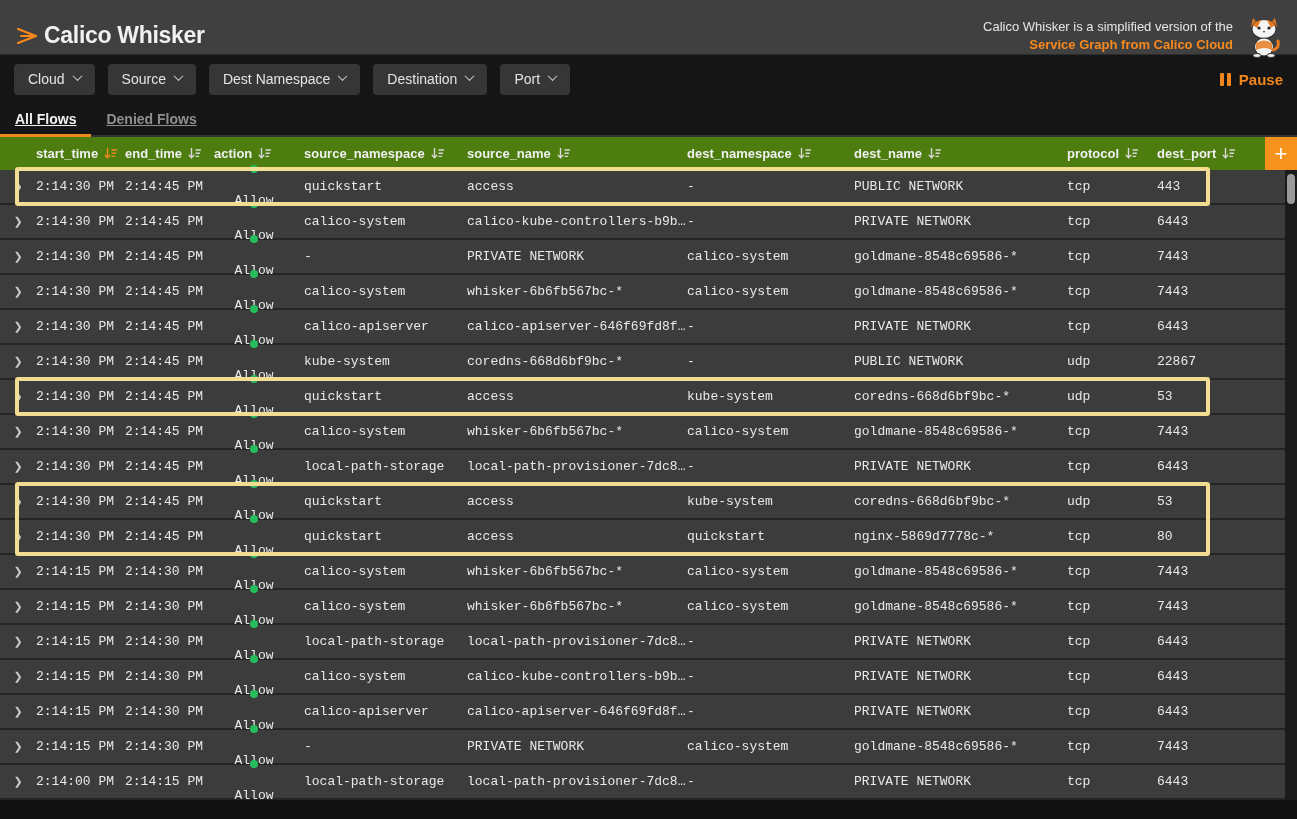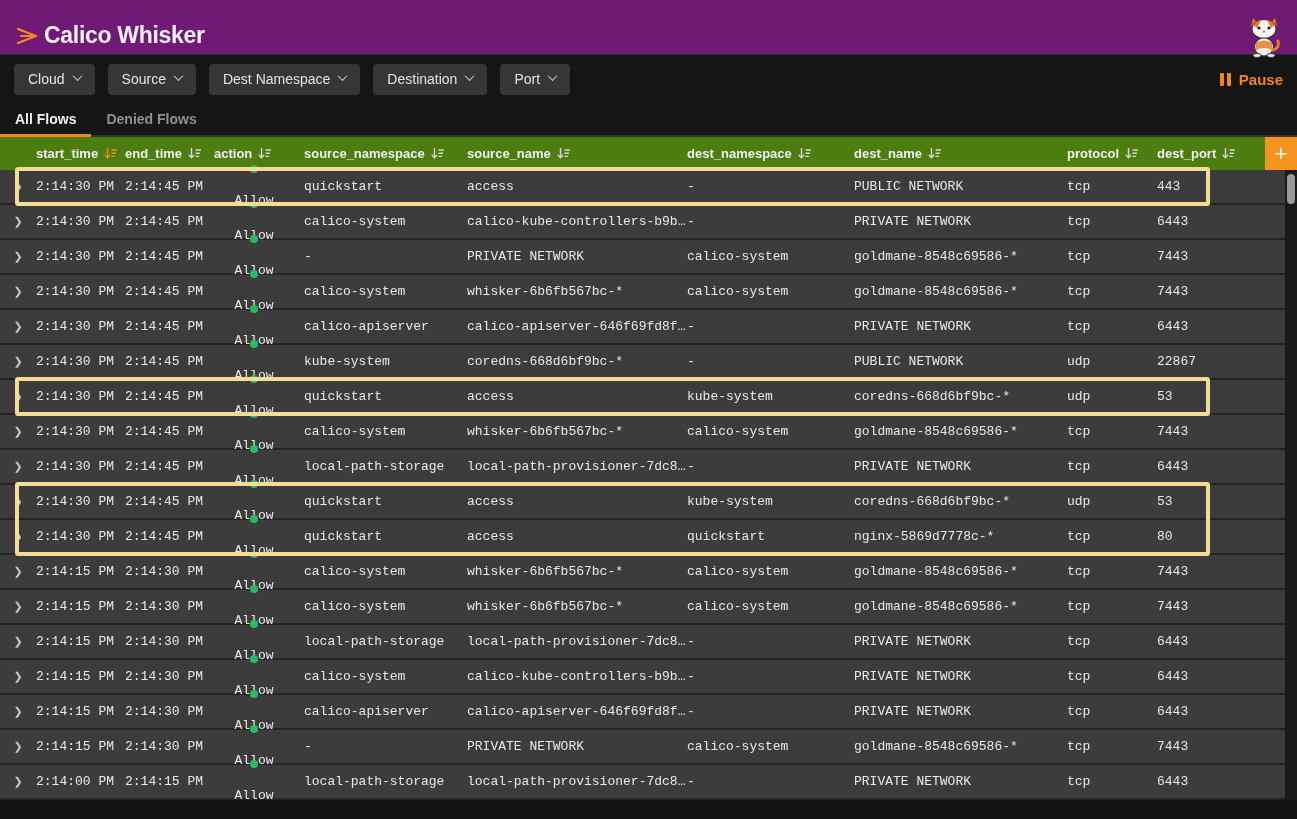--- a/index.html
+++ b/index.html
@@ -1,20 +1,20 @@
 <!DOCTYPE html>
 <html><head>
 <meta charset="utf-8">
 <style>
   * { margin:0; padding:0; box-sizing:border-box; }
   html,body { width:1297px; height:819px; background:#121212; overflow:hidden;
               font-family:"Liberation Sans", sans-serif; }
 
   
-  .app-header { height:55px; background:#701a75; display:flex; align-items:center;
+  .app-header { height:55px; background:#404040; display:flex; align-items:center;
                 justify-content:space-between; padding:17px 12px 0 14px;
                 border-bottom:1px solid #2c2c2c; }
   .logo-wrap { display:flex; align-items:center; gap:4px; }
   .logo-text { color:#f1f1f1; font-size:23px; font-weight:bold; letter-spacing:-0.3px; }
   .header-right { display:flex; align-items:center; gap:10px; }
   .tagline { text-align:right; font-size:13px; line-height:18px; color:#e6e6e6; }
   .tagline-link { color:#f6891e; font-weight:bold; text-decoration:none; display:block; }
 
   
   .filter-bar { height:48px; background:#151515; display:flex; align-items:center;
@@ -29,21 +29,21 @@
   .pause-btn { background:none; border:none; color:#f0861d; font-size:15px; font-weight:bold;
                display:flex; align-items:center; gap:8px; cursor:pointer;
                font-family:"Liberation Sans",sans-serif;margin-left:48px; }
   .pause-icon { display:inline-flex; gap:3px; }
   .pause-icon i { width:4px; height:13px; background:#f0861d; border-radius:1px; }
 
   
   .tab-bar { height:34px; background:#161616; display:flex; align-items:stretch;
              border-bottom:2px solid #333; }
   .tab { display:flex; align-items:center; padding:0 15px; font-size:14px; cursor:pointer;
-         color:#8f8f8f; font-weight:bold; position:relative; }
+         color:#8f8f8f; font-weight:bold; position:relative;text-decoration:underline; }
   .tab.active { color:#f2f2f2; }
   .tab.active::after { content:''; position:absolute; left:0; right:0; bottom:-2px;
                        height:3px; background:#ef8b1d; }
 
   
   .grid-cols { display:grid;
     grid-template-columns:36px 89px 89px 90px 163px 220px 167px 213px 90px minmax(0,1fr); }
   .table-header { height:33px; background:#4d7c0f; position:relative; padding-right:32px;
                   align-items:center; }
   .th { display:flex; align-items:center; gap:6px; color:#f0f0f0; font-size:13px;
@@ -82,20 +82,24 @@
 <div class="app-header">
   <div class="logo-wrap">
     <span style="display:inline-flex;">
       <svg width="26" height="26" viewBox="0 0 26 26" fill="none">
         <path d="M4 6 L22 13 M4 20 L22 13 M7 13 L22 13" stroke="#f6891e" stroke-width="2.2" stroke-linecap="round"></path>
       </svg>
     </span>
     <span class="logo-text">Calico Whisker</span>
   </div>
   <div class="header-right">
+    <div class="tagline">
+      <span>Calico Whisker is a simplified version of the</span>
+      <a href="#" class="tagline-link">Service Graph from Calico Cloud</a>
+    </div>
     <span style="display:inline-flex;">
       <svg width="42" height="44" viewBox="0 0 42 44">
         <path d="M10 4 L16 11 L8 13 Z" fill="#e87b22"></path>
         <path d="M32 4 L26 11 L34 13 Z" fill="#e87b22"></path>
         <ellipse cx="21" cy="15" rx="12" ry="9.5" fill="#f4f4f4" stroke="#333" stroke-width="1.2"></ellipse>
         <path d="M10 11 A12 9.5 0 0 1 18 6 L14 14 Z" fill="#e87b22"></path>
         <path d="M32 11 A12 9.5 0 0 0 24 6 L28 14 Z" fill="#e87b22"></path>
         <circle cx="16" cy="14" r="1.6" fill="#222"></circle>
         <circle cx="26" cy="14" r="1.6" fill="#222"></circle>
         <path d="M20 17 L22 17 L21 19 Z" fill="#333"></path>

